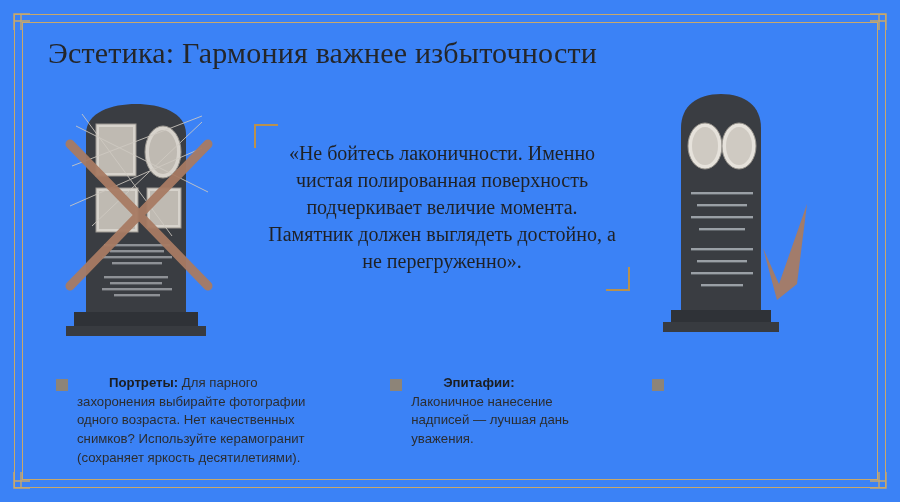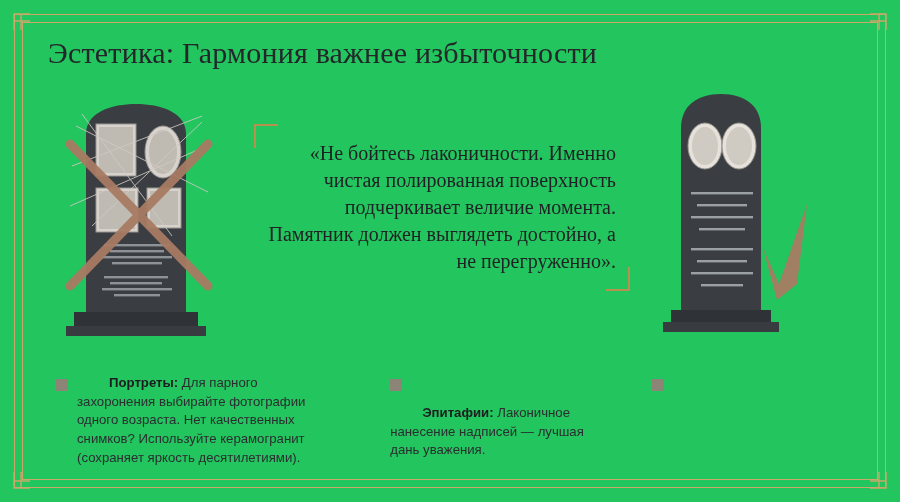--- a/index.html
+++ b/index.html
@@ -10,21 +10,21 @@
     width: 900px;
     height: 502px;
     background: #f4f2ee;
     font-family: "Liberation Serif", serif;
     overflow: hidden;
   }
   .slide {
     position: relative;
     width: 900px;
     height: 502px;
-    background: #22c55e;
+    background: #3b82f6;
     box-sizing: border-box;
   }
   
   .frame-outer {
     position: absolute;
     left: 14px;
     top: 14px;
     right: 14px;
     bottom: 14px;
     border: 1px solid #c9a86a;
@@ -76,21 +76,21 @@
     width: 160px;
     height: 258px;
   }
 
   
   .quote-box {
     position: absolute;
     left: 268px;
     top: 140px;
     width: 348px;
-    text-align: right;
+    text-align: center;
   }
   .quote-text {
     font-size: 20px;
     line-height: 1.35;
     color: #1f2125;
     font-family: "Liberation Serif", serif;
   }
   .q-corner {
     position: absolute;
     width: 22px;
@@ -110,21 +110,21 @@
     top: 374px;
     display: flex;
     gap: 24px;
   }
   .note {
     display: flex;
     align-items: flex-start;
     gap: 9px;
   }
   .note-1 { width: 290px; }
-  .note-2 { width: 205px; margin-left: 28px; flex-direction: column; }
+  .note-2 { width: 205px; margin-left: 28px; }
   .note-3 { width: 210px; margin-left: 38px; }
   .bullet {
     flex: 0 0 auto;
     margin-top: 3px;
   }
   .note-text {
     font-size: 13.2px;
     line-height: 1.42;
     color: #2b2d31;
     font-family: "Liberation Sans", sans-serif;

